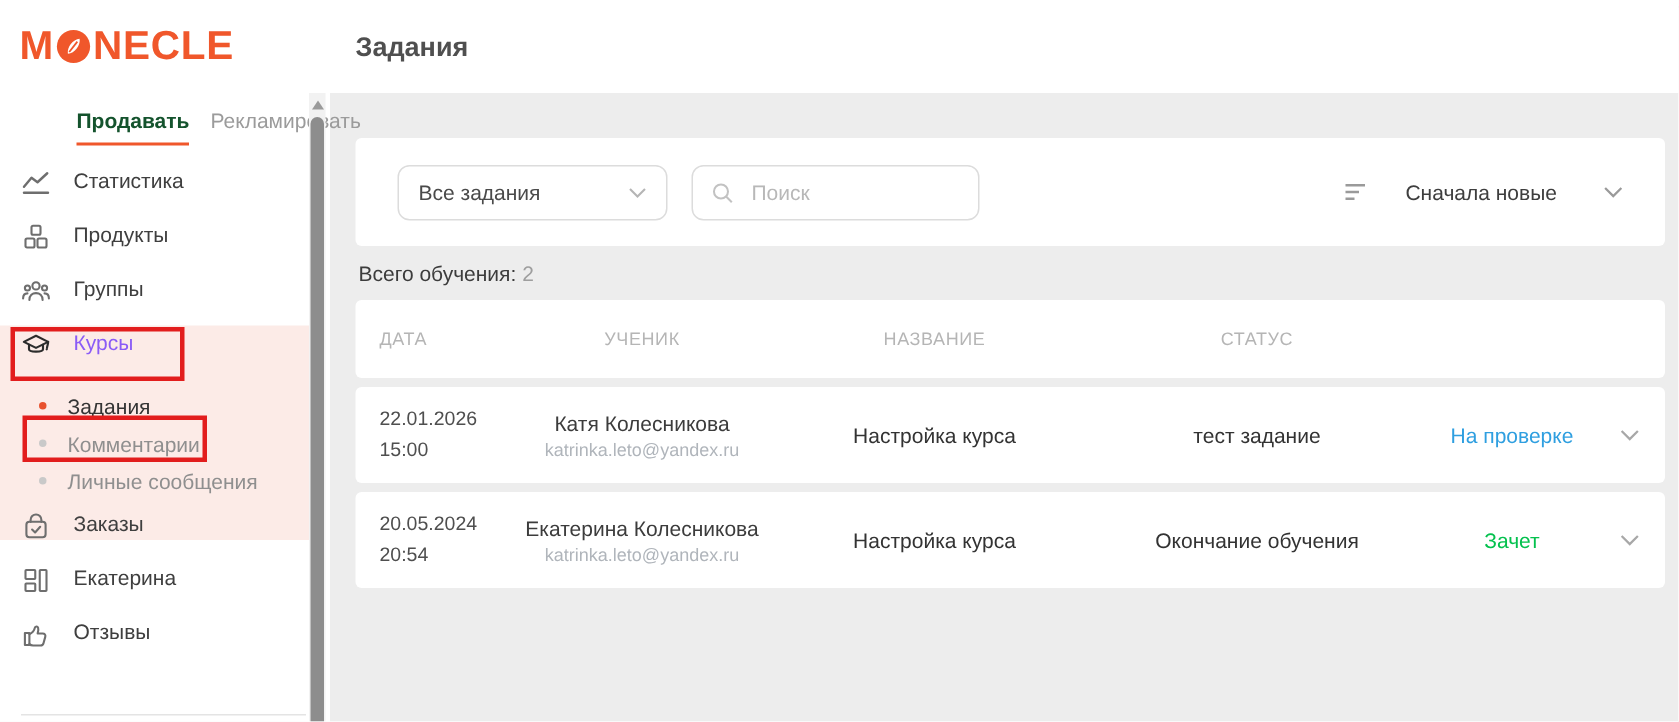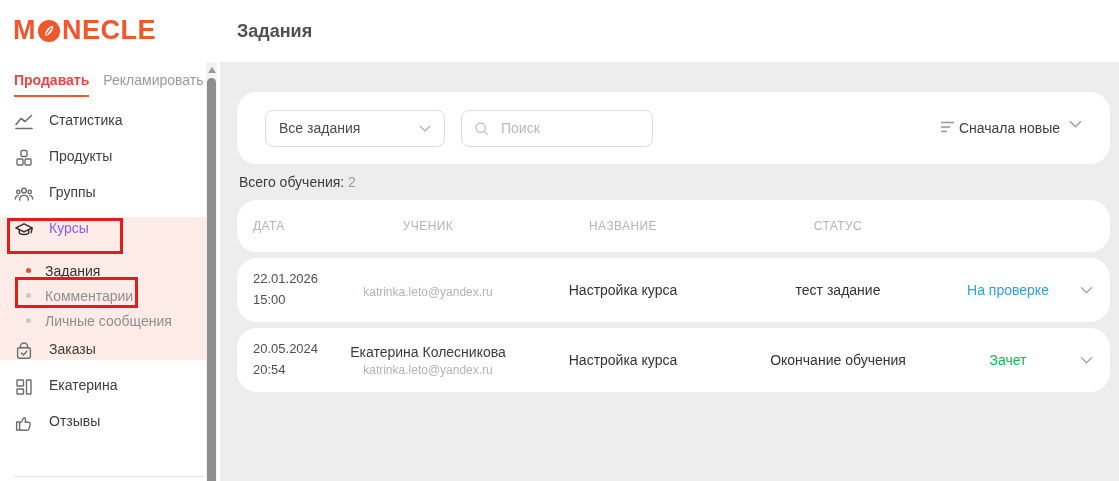--- a/index.html
+++ b/index.html
@@ -6,21 +6,21 @@
   body{width:1119px;height:481px;overflow:hidden;font-family:"Liberation Sans","DejaVu Sans",sans-serif;}
   .app{position:relative;width:1119px;height:481px;background:#fff;}
   .top-line{position:absolute;top:4px;left:0;right:0;height:1px;background:#e7e7e7;}
 
   
   .sidebar{position:absolute;left:0;top:0;width:220px;height:481px;background:#fff;}
   .logo{position:absolute;left:13px;top:17px;display:flex;align-items:center;font-weight:800;font-size:27px;color:#f0572b;letter-spacing:.5px;line-height:1;}
   .logo svg{margin:0 1px;display:block;}
   .tabs{position:absolute;left:14px;top:72px;display:flex;gap:14px;z-index:2;}
   .tab{font-size:14px;color:#9b9b9b;padding-bottom:7px;cursor:pointer;white-space:nowrap;border-bottom:2px solid transparent;}
-  .tab.active{color:#ef4444;font-weight:700;border-bottom-color:#f0572b;}
+  .tab.active{color:#14532d;font-weight:700;border-bottom-color:#f0572b;margin-left:37px;}
   .pink-bg{position:absolute;left:0;top:217px;width:206px;height:143px;background:#fcebe7;z-index:0;}
   nav.menu{position:absolute;left:0;top:112px;width:206px;z-index:1;}
   .menu-item{display:flex;align-items:flex-start;height:36px;padding-left:14px;gap:15px;font-size:14px;color:#3f3f3f;cursor:pointer;}
   .menu-item .icon{width:20px;height:20px;color:#6e6e6e;display:flex;align-items:center;justify-content:center;}
   .menu-item.active{color:#8b5cf6;font-weight:400;}
   .menu-item.active .icon{color:#2c2c2c;}
   .submenu{margin:2px 0 8px 0;}
   .sub-item{display:flex;align-items:center;height:25px;padding-left:26px;gap:14px;font-size:14px;color:#8f8f8f;cursor:pointer;}
   .sub-item .bullet{width:5px;height:5px;border-radius:50%;background:#c9c9c9;flex:none;}
   .sub-item.active{color:#343434;}
@@ -36,30 +36,30 @@
   .sb{position:absolute;left:206px;top:62px;width:11px;height:419px;background:#f2f2f2;z-index:6;}
   .sb-btn{height:15px;display:flex;align-items:center;justify-content:center;cursor:pointer;}
   .sb-tri{width:0;height:0;border-left:4px solid transparent;border-right:4px solid transparent;border-bottom:6px solid #9a9a9a;}
   .sb-thumb{position:absolute;top:16px;bottom:0;left:1px;width:9px;background:#8d8d8d;border-radius:5px 5px 0 0;cursor:pointer;}
 
   
   .main{position:absolute;left:220px;top:0;width:899px;height:481px;}
   .page-header{height:62px;display:flex;align-items:center;padding-left:17px;background:#fff;}
   .page-header h1{margin:0;font-size:18px;font-weight:700;color:#4f4f4f;}
   .content{position:absolute;top:62px;left:0;right:0;bottom:0;background:#ededed;padding:30px 9px 0 17px;box-sizing:border-box;}
-  .card{background:#fff;border-radius:20px;}
+  .card{background:#fff;border-radius:4px;}
 
   .filter-card{height:72px;display:flex;align-items:center;padding:0 28px;box-sizing:border-box;gap:16px;}
   .dropdown{width:180px;height:37px;border:1px solid #dcdcdc;border-radius:8px;display:flex;align-items:center;justify-content:space-between;padding:0 13px;box-sizing:border-box;font-size:14px;color:#4a4a4a;cursor:pointer;background:#fff;}
   .chev{color:#b5b5b5;display:flex;}
   .search-box{width:192px;height:37px;border:1px solid #dcdcdc;border-radius:8px;display:flex;align-items:center;padding:0 11px;box-sizing:border-box;gap:9px;background:#fff;}
   .search-box .sicon{color:#c2c2c2;display:flex;}
   .search-box input{border:none;outline:none;font-size:14px;width:100%;color:#4a4a4a;font-family:inherit;background:transparent;}
   .search-box input::placeholder{color:#b8b8b8;}
-  .sort{margin-left:auto;display:flex;align-items:flex-start;gap:3px;font-size:14px;color:#3e3e3e;cursor:pointer;}
+  .sort{margin-left:auto;display:flex;align-items:center;gap:25px;font-size:14px;color:#3e3e3e;cursor:pointer;}
   .sort .sort-icon{color:#9a9a9a;display:flex;}
   .sort .chev{margin-left:6px;}
 
   .summary{margin:10px 0 10px 2px;font-size:14px;color:#3c3c3c;height:16px;}
   .summary .count{color:#9e9e9e;}
 
   .tgrid{display:grid;grid-template-columns:80px 190px 200px 230px 110px 1fr;align-items:center;padding-left:16px;box-sizing:border-box;}
   .thead{height:52px;font-size:12px;color:#b5b5b5;letter-spacing:.4px;}
   .th{text-align:center;}
   .th:first-child{text-align:left;}
@@ -254,20 +254,21 @@
           <div class="th">СТАТУС</div>
           <div></div>
         </div>
       <div id="rows">
           <div class="card tgrid row">
             <div class="cell-date">
               <div>22.01.2026</div>
               <div>15:00</div>
             </div>
             <div class="cell-student">
+              <div class="student-name">Катя Колесникова</div>
               <div class="student-email">katrinka.leto@yandex.ru</div>
             </div>
             <div class="cell-course">Настройка курса</div>
             <div class="cell-title">тест задание</div>
             <div class="cell-status" style="color: rgb(47, 159, 224);">На проверке</div>
             <div class="cell-chevron">
               <svg width="13" height="8" viewBox="0 0 12 7" fill="none" stroke="currentColor" stroke-width="1.4">
                 <polyline points="1,1 6,6 11,1"></polyline>
               </svg>
             </div>

